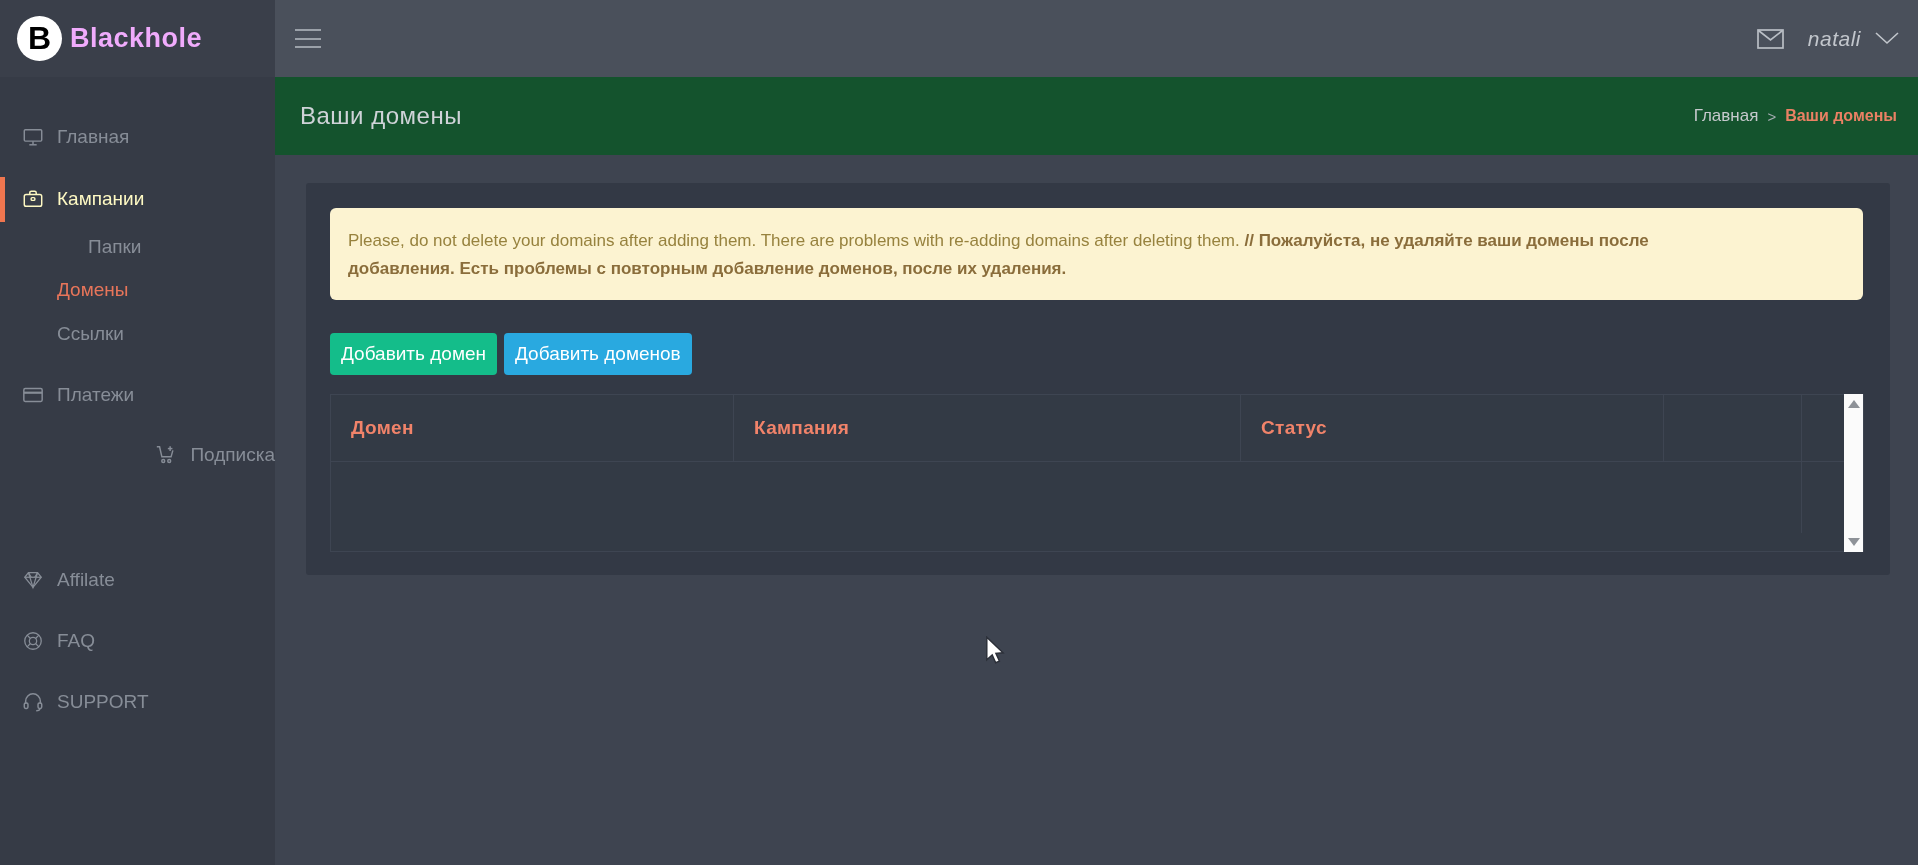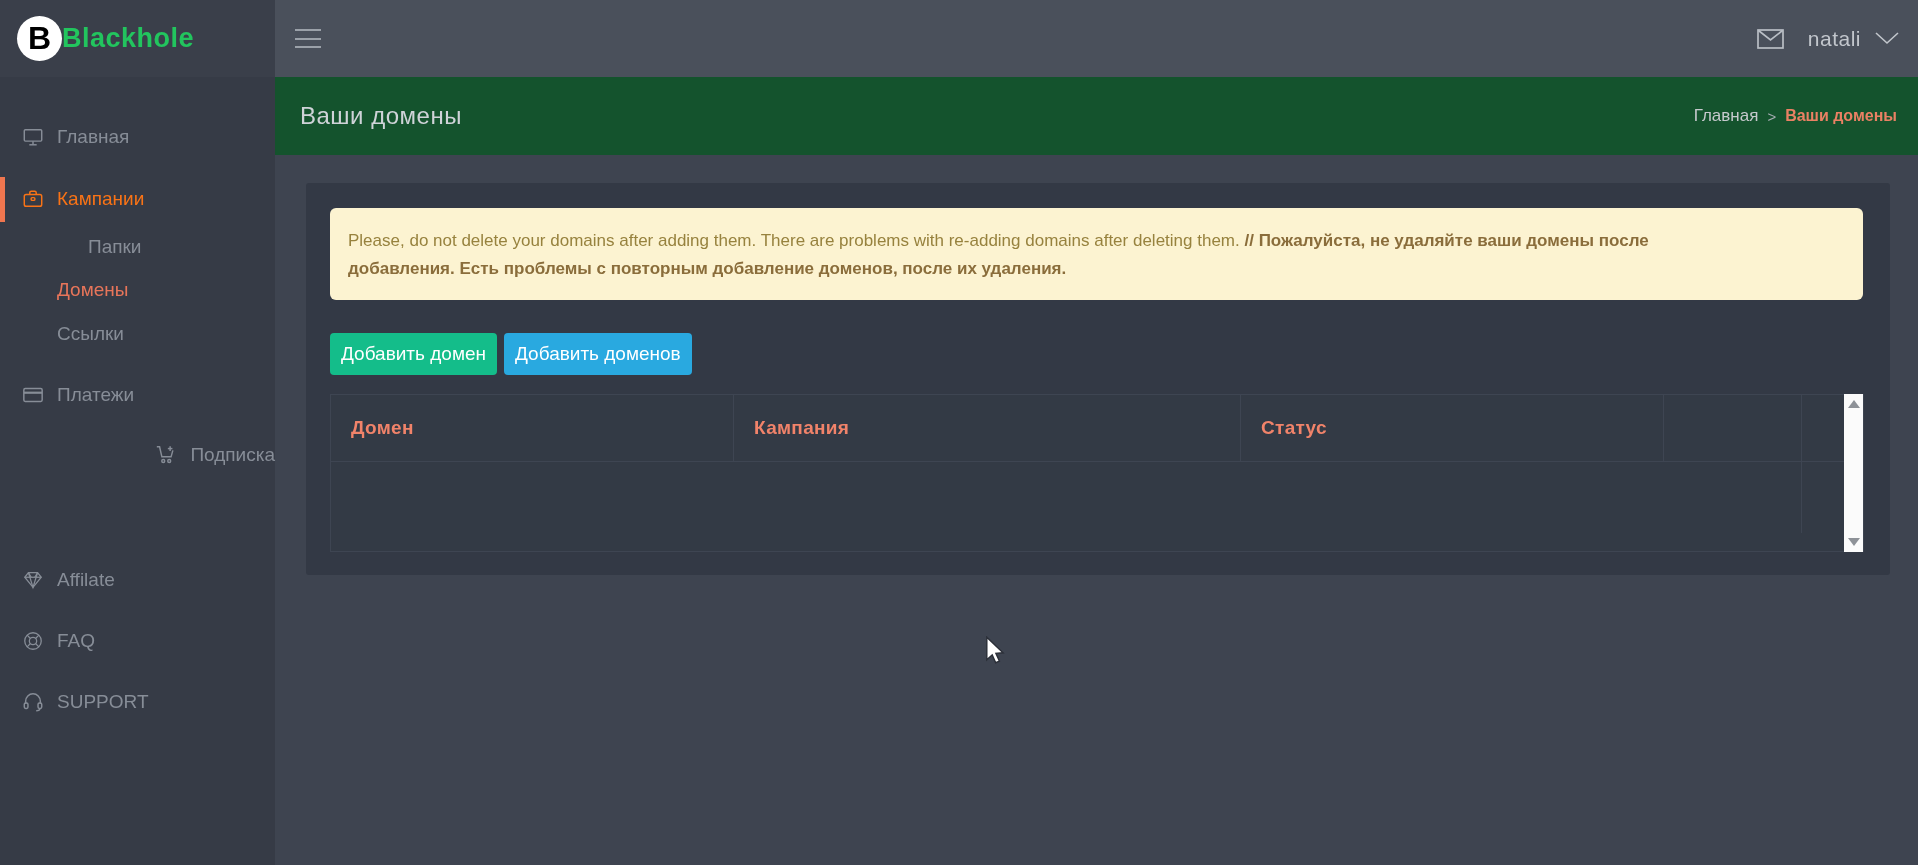--- a/index.html
+++ b/index.html
@@ -12,39 +12,39 @@
     color:#d3d6da;
   }
 
   
   .sidebar { position:absolute; left:0; top:0; width:275px; height:865px; background:#363b46; }
   .logo-area { position:absolute; left:0; top:0; width:275px; height:77px; background:#3a3f4a;
                display:flex; align-items:center; padding-left:17px; }
   .logo-circle { width:45px; height:45px; border-radius:50%; background:#ffffff; color:#000;
                  display:flex; align-items:center; justify-content:center;
                  font-size:32px; font-weight:bold; }
-  .brand-name { color:#22c55e; font-size:27px; font-weight:bold; letter-spacing:.5px; }
+  .brand-name { color:#f0abfc; font-size:27px; font-weight:bold; margin-left:8px; letter-spacing:.5px; }
 
   .nav-item { position:absolute; left:0; width:275px; height:40px;
               display:flex; align-items:center; padding-left:22px;
               color:#878d97; font-size:19px; cursor:default; }
   .nav-item .nav-icon { width:22px; height:22px; margin-right:13px; flex:0 0 22px; display:flex; align-items:center; }
   .nav-item.sub { padding-left:57px; }
-  .nav-item.active { color:#f97316; }
+  .nav-item.active { color:#fef9c3; }
   .nav-item.active-sub { color:#e8755a; }
   .active-bar { position:absolute; left:0; top:177px; width:5px; height:45px; background:#f0764f; }
   svg { display:block; }
 
   
   .topbar { position:absolute; left:275px; top:0; width:1643px; height:77px; background:#4a505b;
             display:flex; align-items:center; }
   .hamburger { margin-left:20px; width:26px; height:19px; display:flex; flex-direction:column;
                justify-content:space-between; cursor:pointer; }
   .hamburger span { display:block; height:2px; background:#9ba1a9; }
-  .topbar-right { margin-left:auto; display:flex; align-items:center; gap:24px; padding-right:19px; }
+  .topbar-right { margin-left:auto; display:flex; align-items:center; gap:24px; padding-right:19px;font-style:italic; }
   .username-group { display:flex; align-items:center; gap:14px; cursor:pointer; }
   .username { color:#c2c6cc; font-size:21px; letter-spacing:.5px; }
 
   
   .band { position:absolute; left:275px; top:77px; width:1643px; height:78px; background:#14532d;
           display:flex; align-items:center; }
   .page-title { margin-left:25px; font-size:24px; font-weight:300; color:#cfd3d8; letter-spacing:.5px; }
   .breadcrumb { margin-left:auto; margin-right:21px; font-size:17px; display:flex; align-items:center; gap:9px; }
   .bc-home { color:#c6c9cd; }
   .bc-sep { color:#a8adb4; font-size:15px; }

